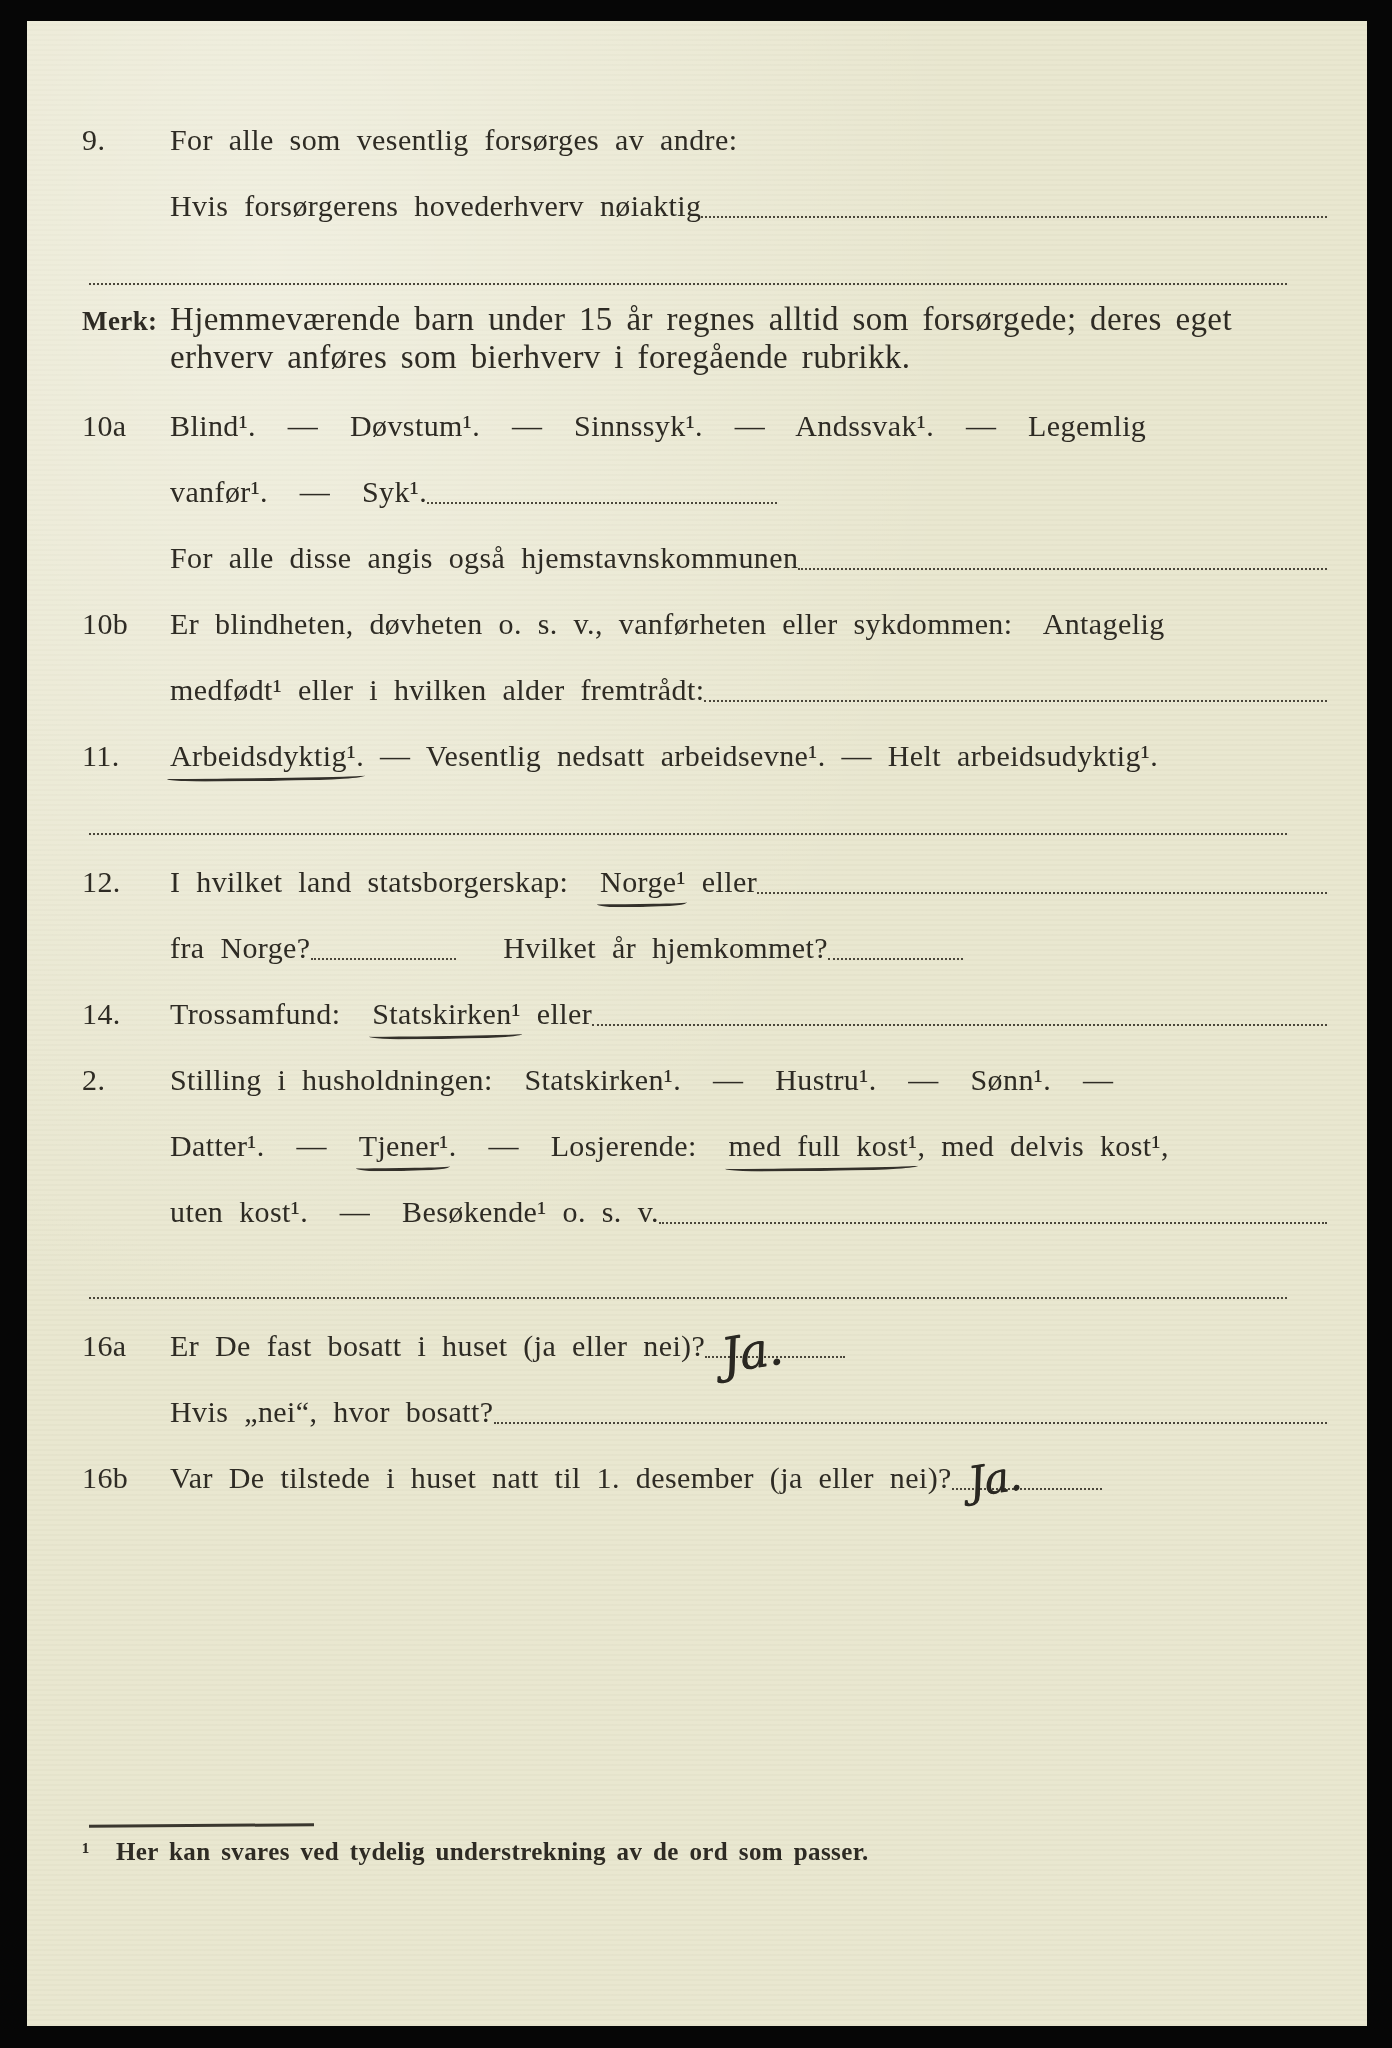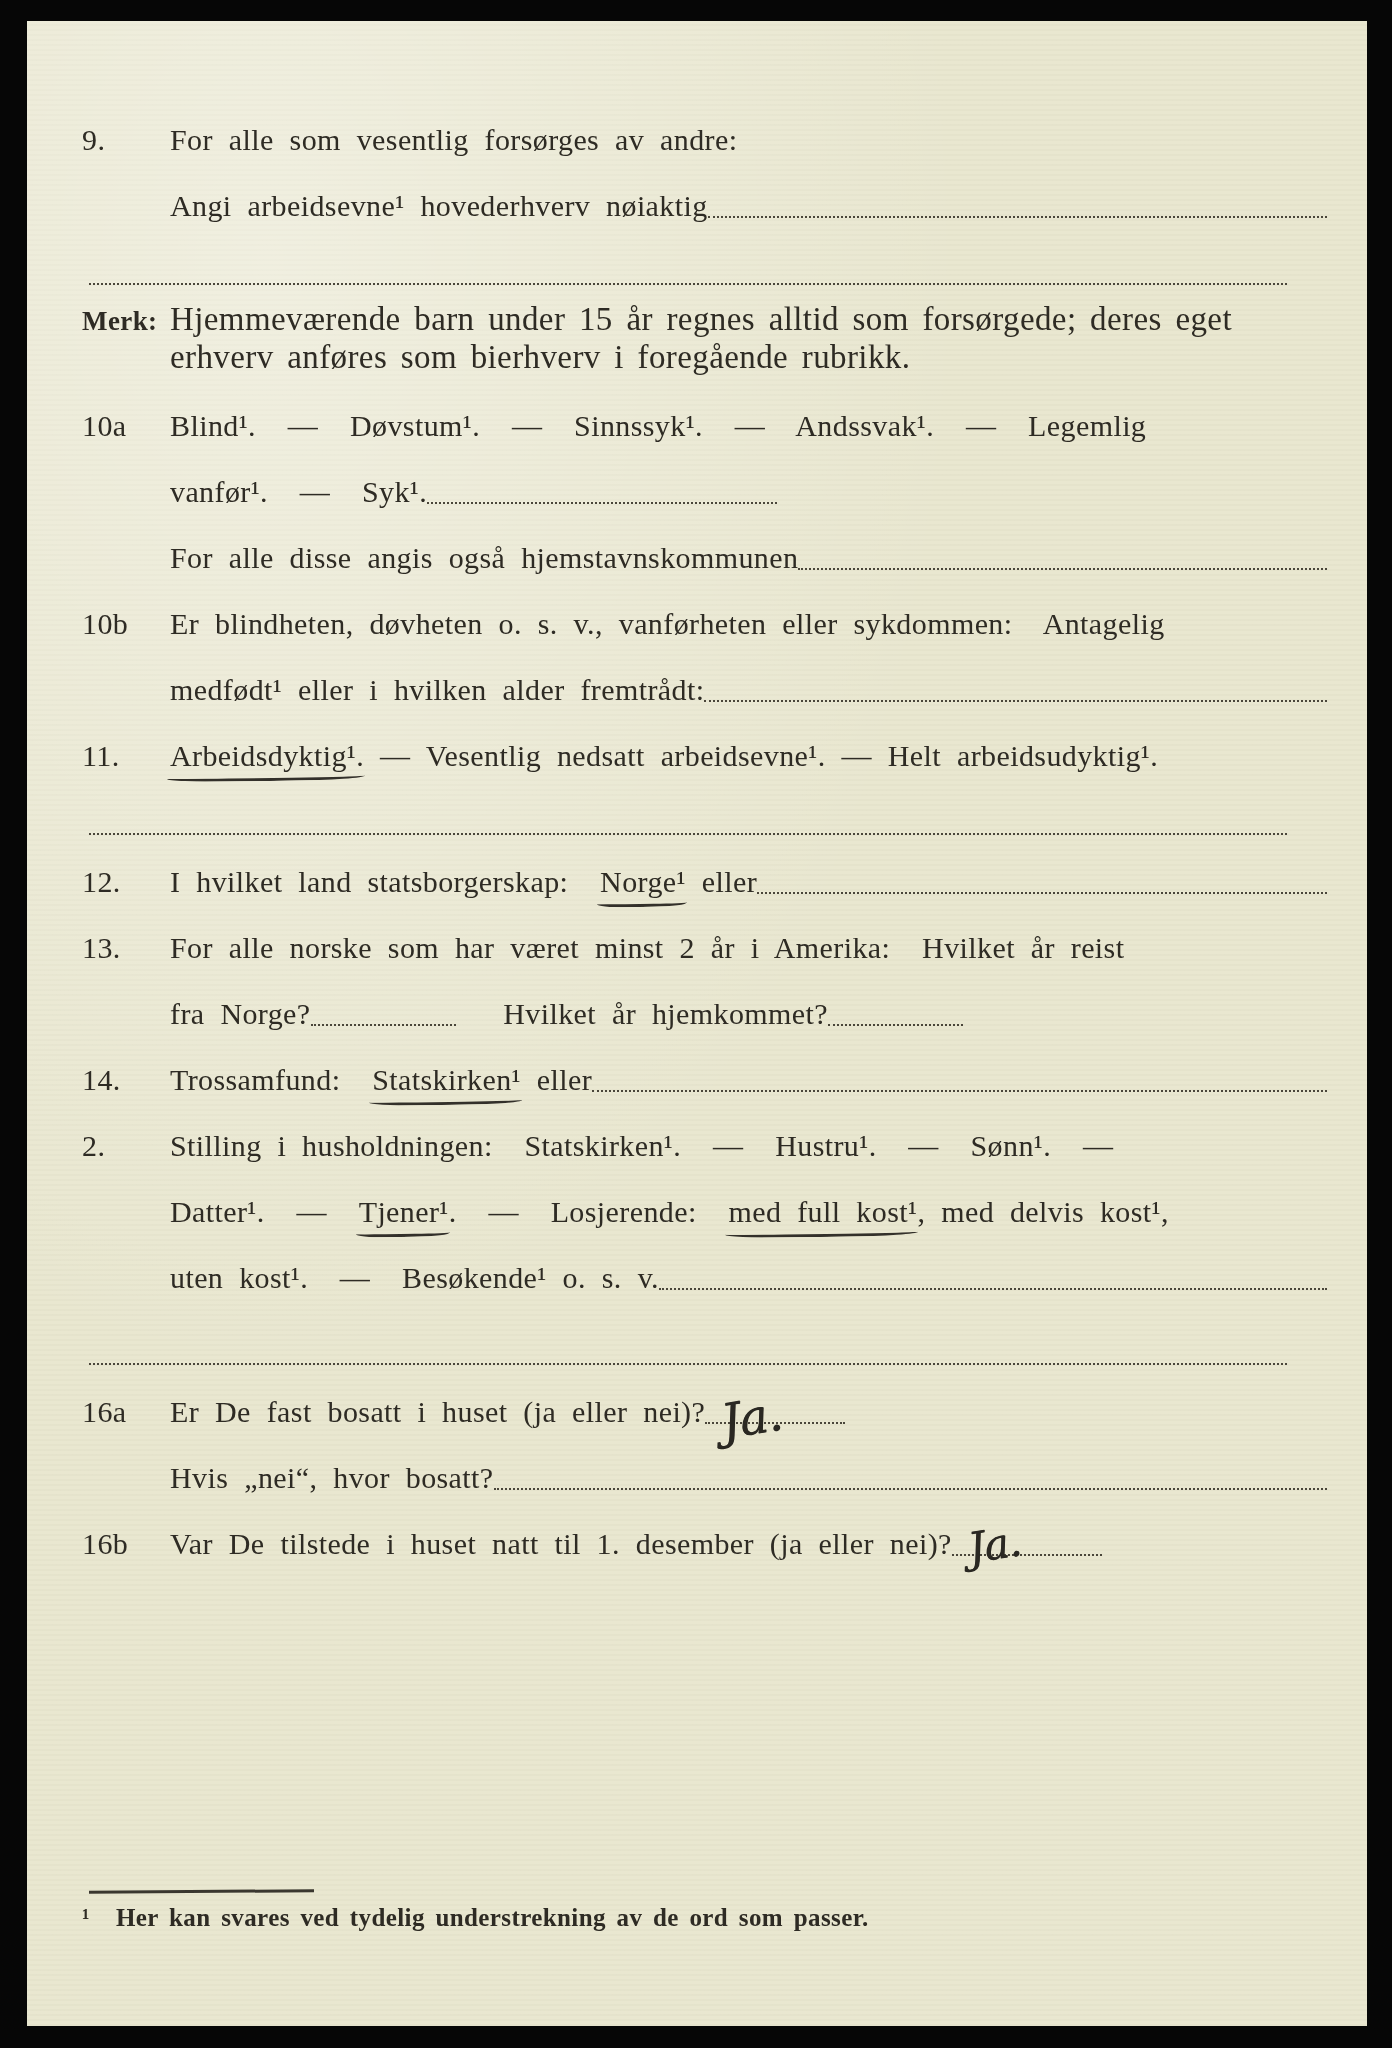--- a/index.html
+++ b/index.html
@@ -80,21 +80,21 @@
 <div class="paper">
     <div class="row">
       <div class="num">9.</div>
       <div class="content">
         <span class="txt">For alle som vesentlig forsørges av andre:</span>
       </div>
     </div>
     <div class="row">
       <div class="num"></div>
       <div class="content">
-        <span class="txt">Angi arbeidsevne¹ hovederhverv nøiaktig</span>
+        <span class="txt">Hvis forsørgerens hovederhverv nøiaktig</span>
         <span class="dots grow"></span>
       </div>
     </div>
     <div class="gap-sm"></div>
     <div class="rule-row"></div>
     <div class="row merk">
       <div class="num">Merk:</div>
       <div class="content"><span class="txt merk-text">Hjemmeværende barn under 15 år regnes alltid som forsørgede; deres eget erhverv anføres som bierhverv i foregående rubrikk.</span></div>
     </div>
     <div class="row">
@@ -143,26 +143,20 @@
     <div class="row">
       <div class="num">12.</div>
       <div class="content">
         <span class="txt">I hvilket land statsborgerskap:  </span>
         <span class="txt hand-ul">Norge¹</span>
         <span class="txt"> eller</span>
         <span class="dots grow"></span>
       </div>
     </div>
     <div class="row">
-      <div class="num">13.</div>
-      <div class="content">
-        <span class="txt">For alle norske som har været minst 2 år i Amerika:  Hvilket år reist</span>
-      </div>
-    </div>
-    <div class="row">
       <div class="num"></div>
       <div class="content">
         <span class="txt">fra Norge?</span>
         <span class="dots" style="width: 145px;"></span>
         <span class="txt">   Hvilket år hjemkommet?</span>
         <span class="dots" style="width: 135px;"></span>
       </div>
     </div>
     <div class="row">
       <div class="num">14.</div>

